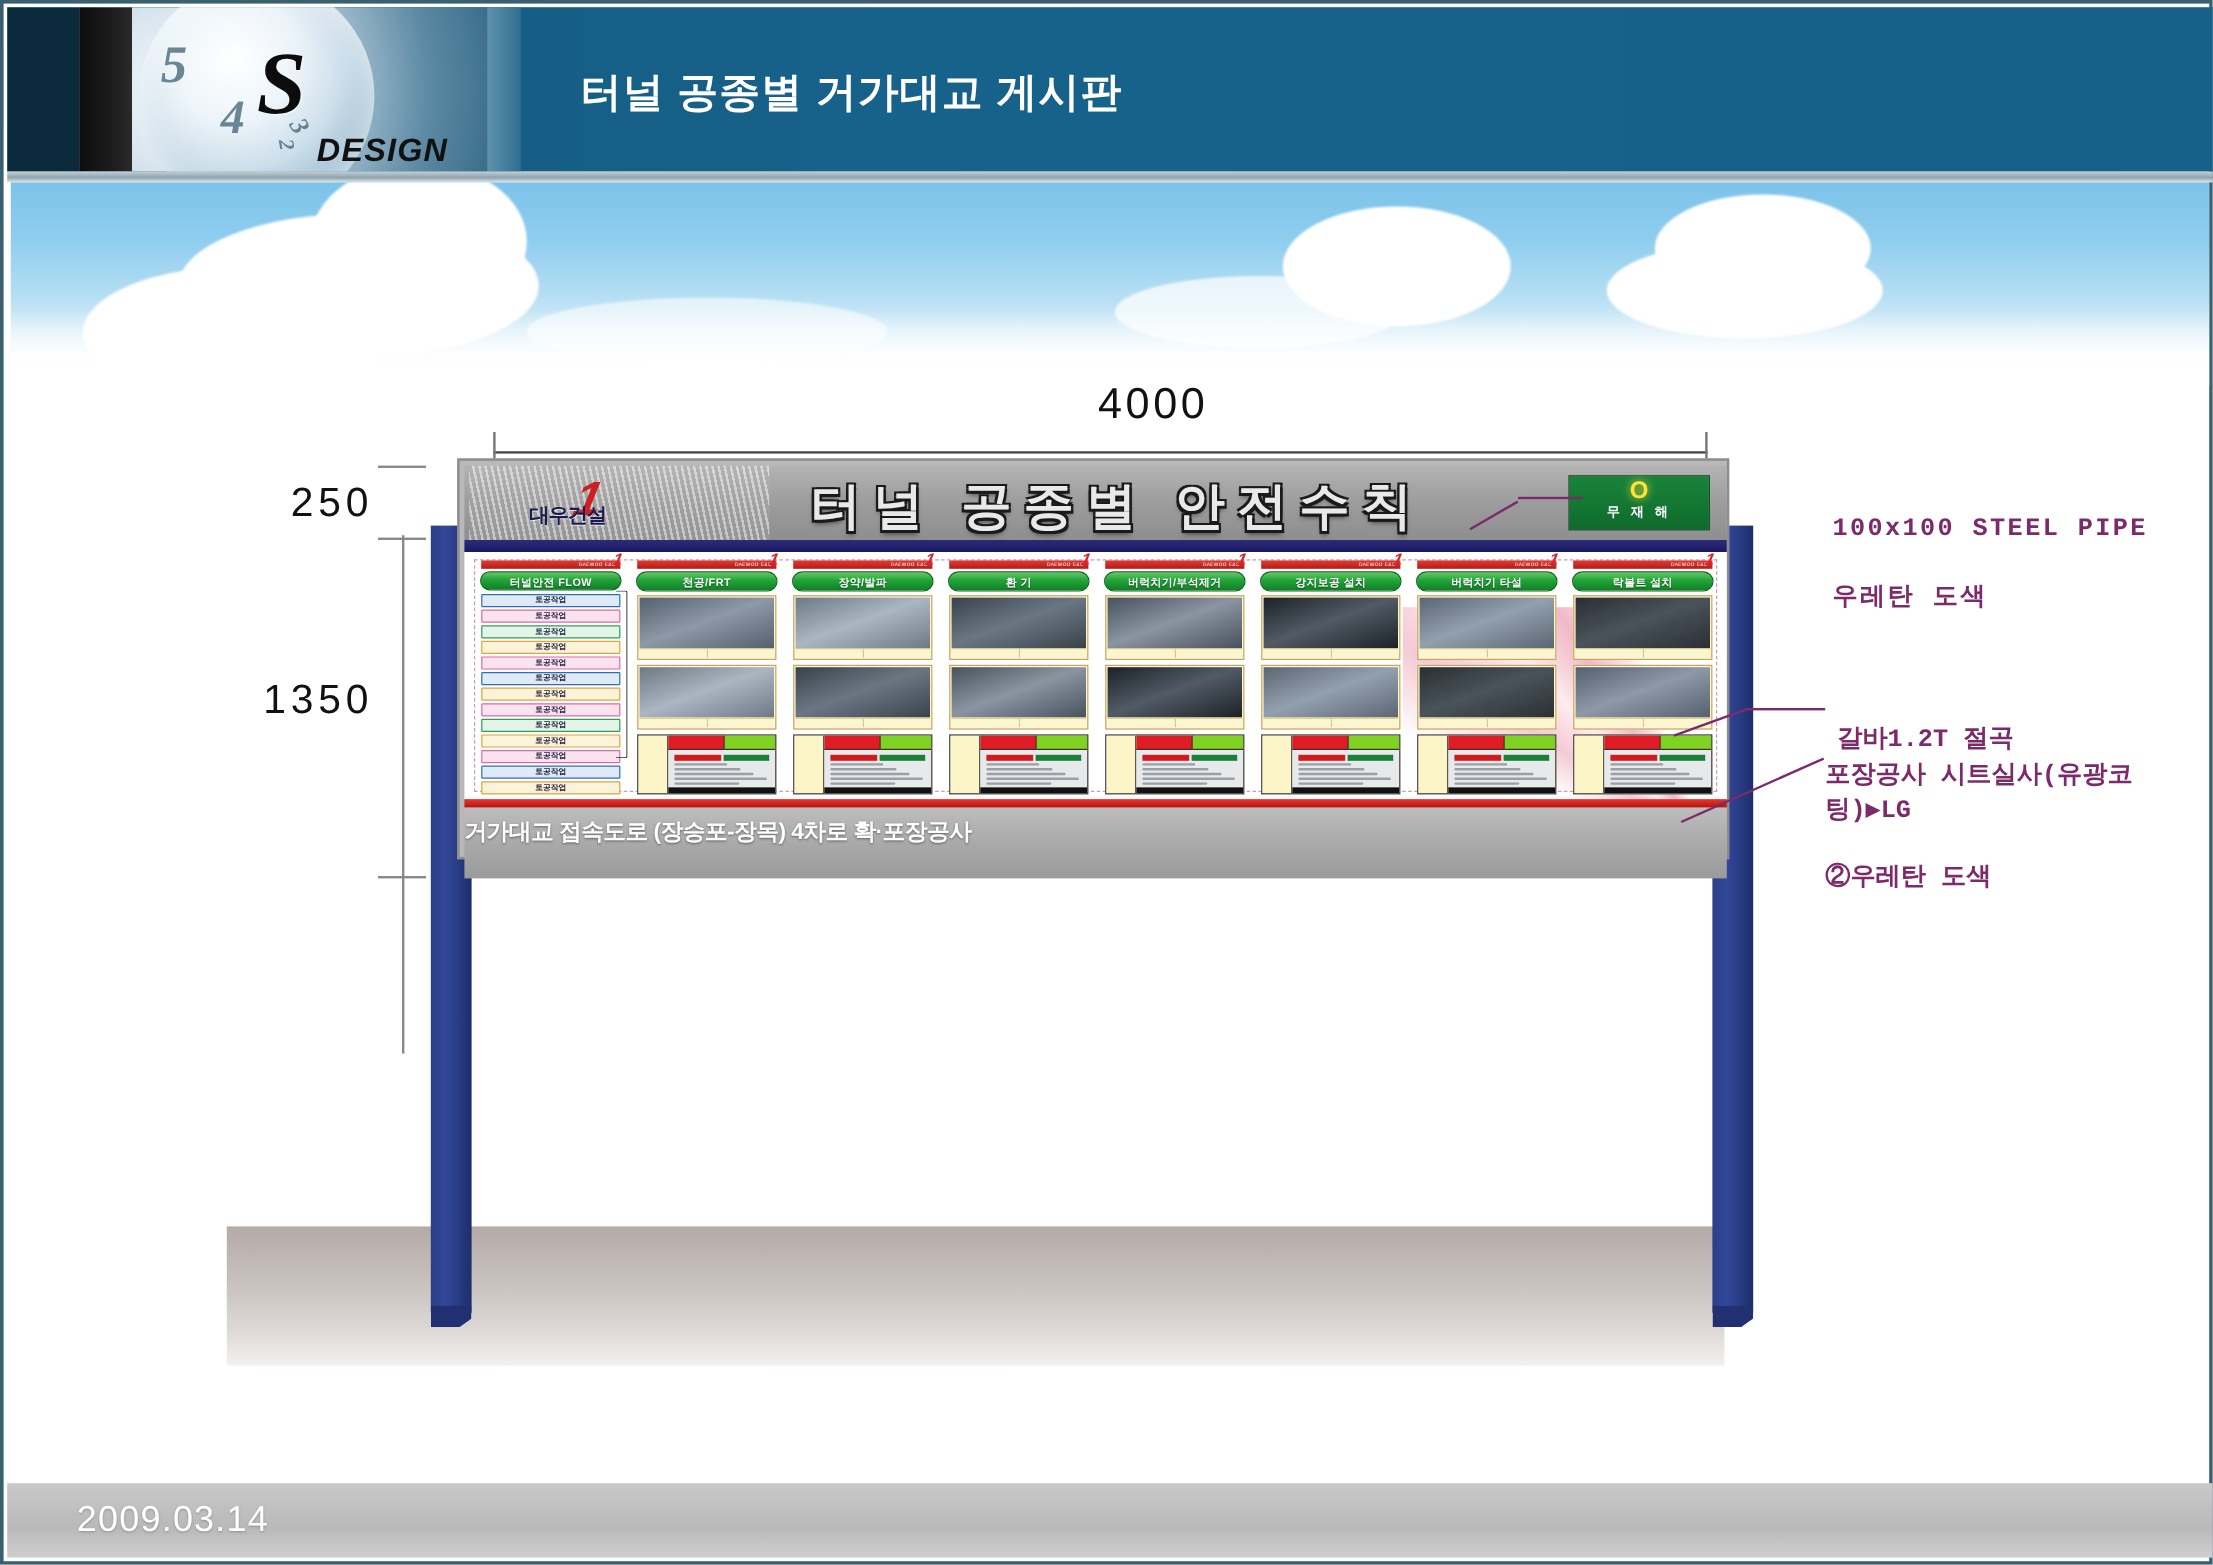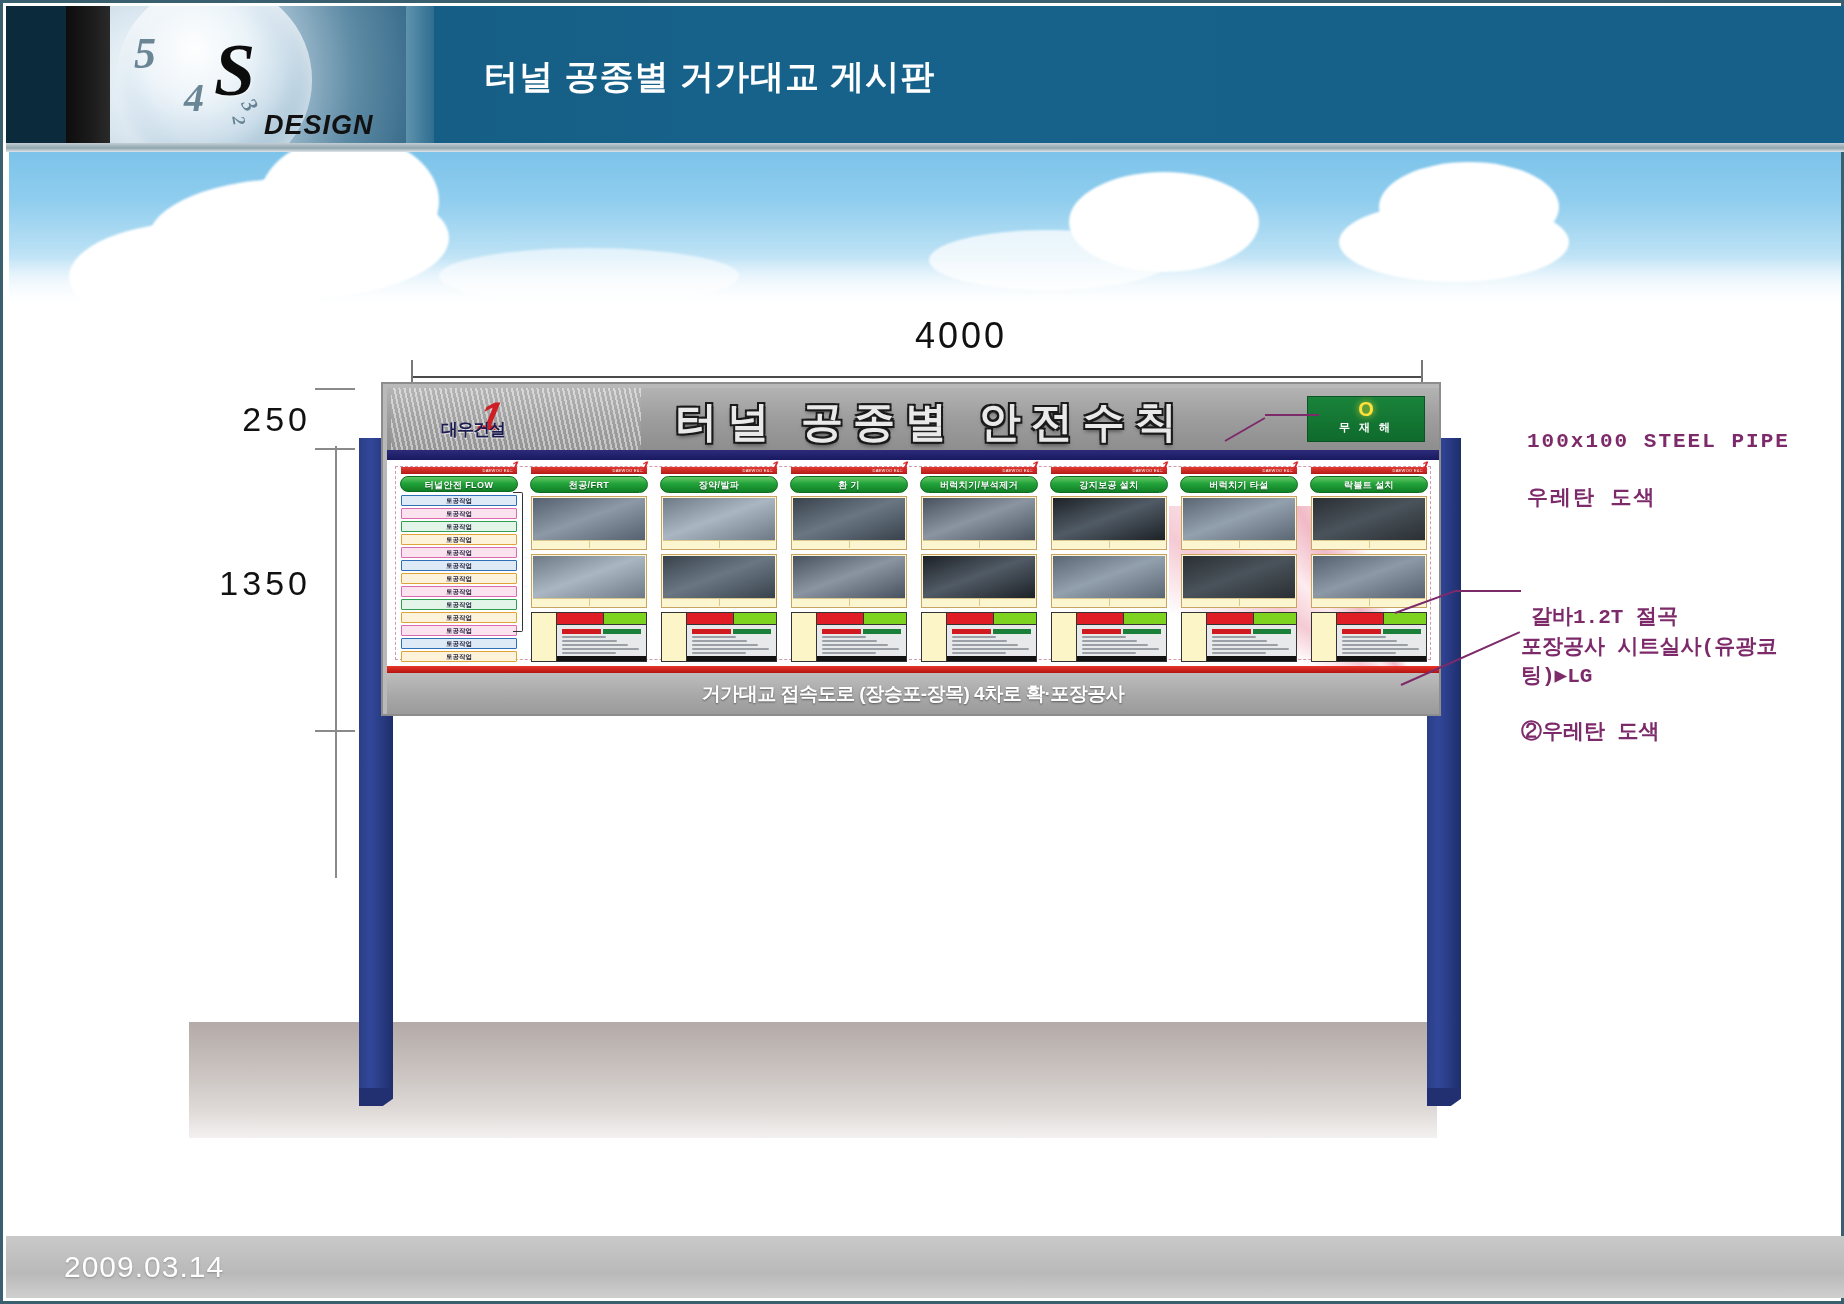--- a/index.html
+++ b/index.html
@@ -231,23 +231,23 @@
   .doc-line{ height:2px; background:#9aa0a6; margin:2px 3px; border-radius:1px;}
   .doc-minibars{ display:flex; gap:2px; margin:2px 3px;}
   .doc-minibars i{ display:block; height:5px; flex:1;}
   .doc-foot{ height:5px; background:#111; }
   
   .red-strip{
     position:absolute; left:4px; top:282px; width:1052px; height:7px;
     background:linear-gradient(180deg,#e8352c,#b4130f);
   }
   .bottom-banner{
-    position:absolute; left:4px; top:289px; width:1052px; height:41px;
+    position:absolute; left:4px; top:289px; width:1052px; height:59px;
     background:linear-gradient(180deg,#bdbdbd,#a8a8a8 55%,#9b9b9b);
-    color:#ffffff; font-size:19px; font-weight:bold; text-align:center; line-height:41px;
+    color:#ffffff; font-size:19px; font-weight:bold; line-height:41px;
     text-shadow:0 1px 2px rgba(0,0,0,.45); white-space:nowrap; letter-spacing:-0.5px;
   }
   
   .callout{
     position:absolute; color:#7d2a6b; font-weight:bold; line-height:1.35;
     white-space:pre-line;
     font-family:Liberation Mono, monospace;
   }
   .callout.eng{ font-size:21px; letter-spacing:2px; }
   .callout.kor{ font-size:21px; letter-spacing:0px; }

